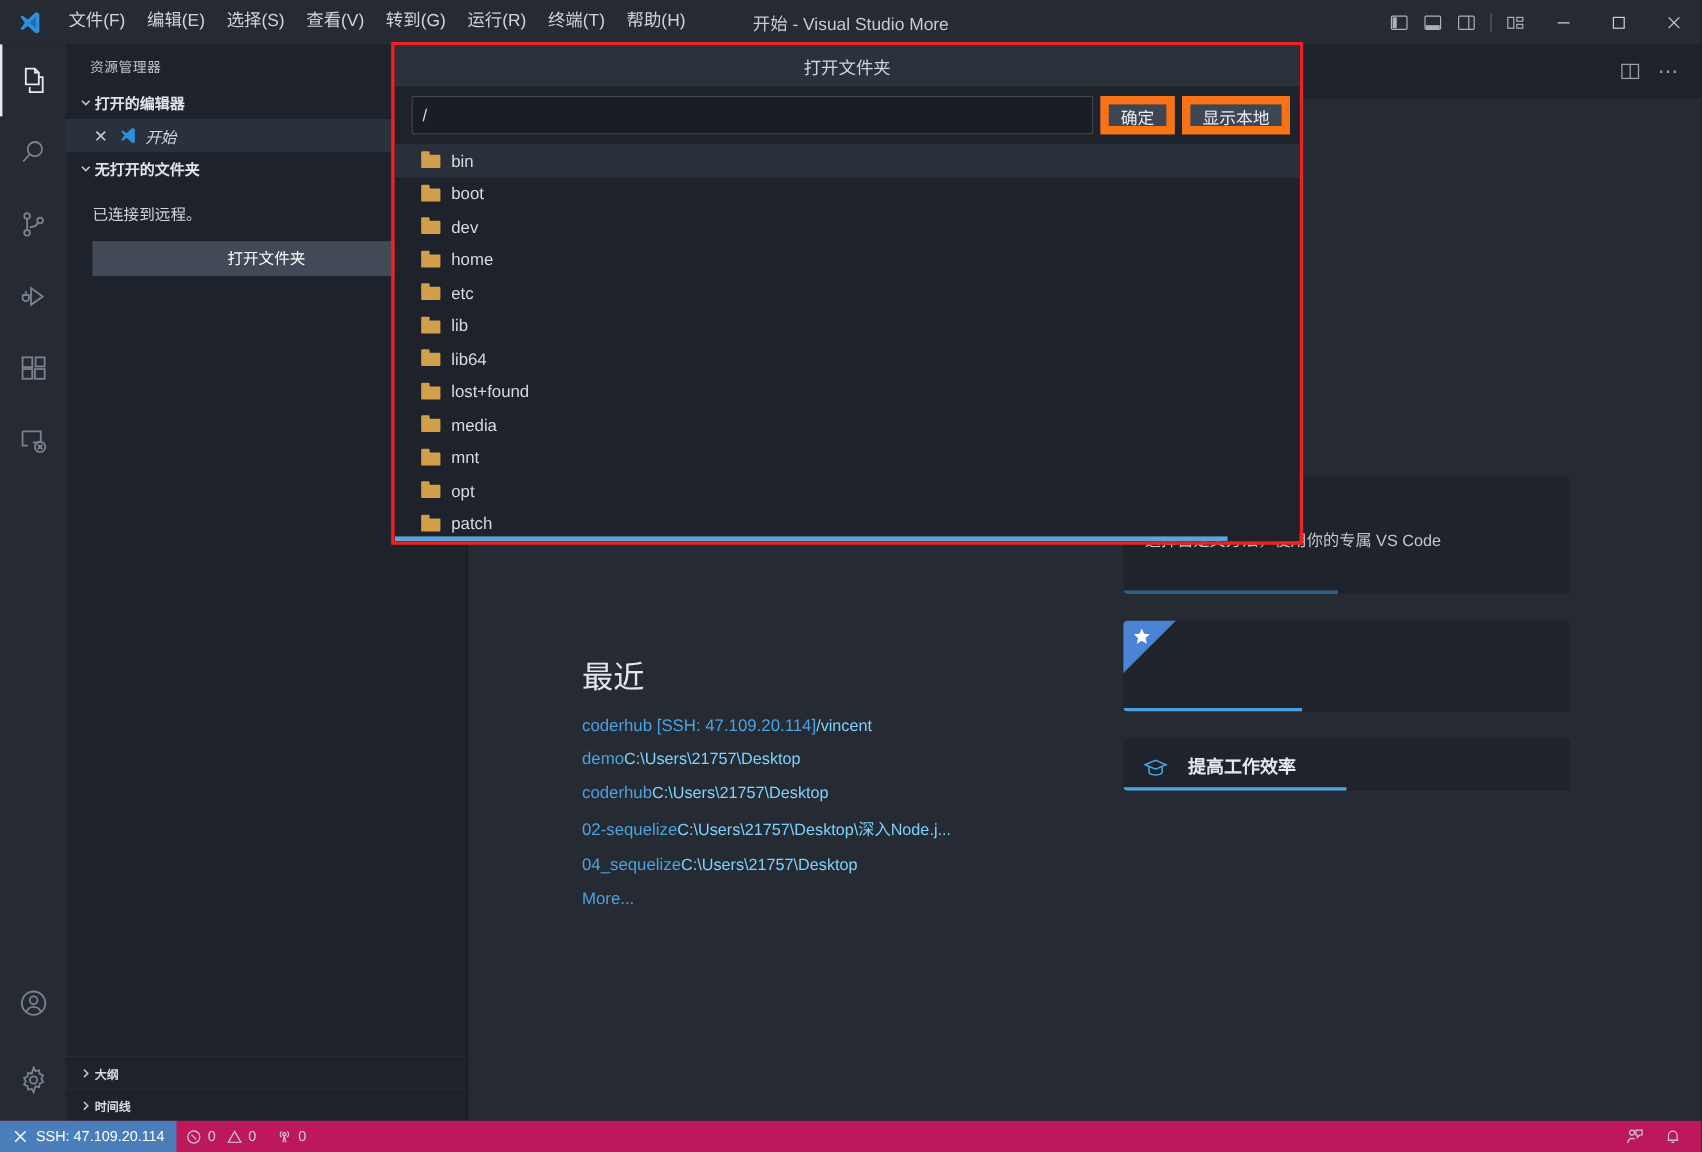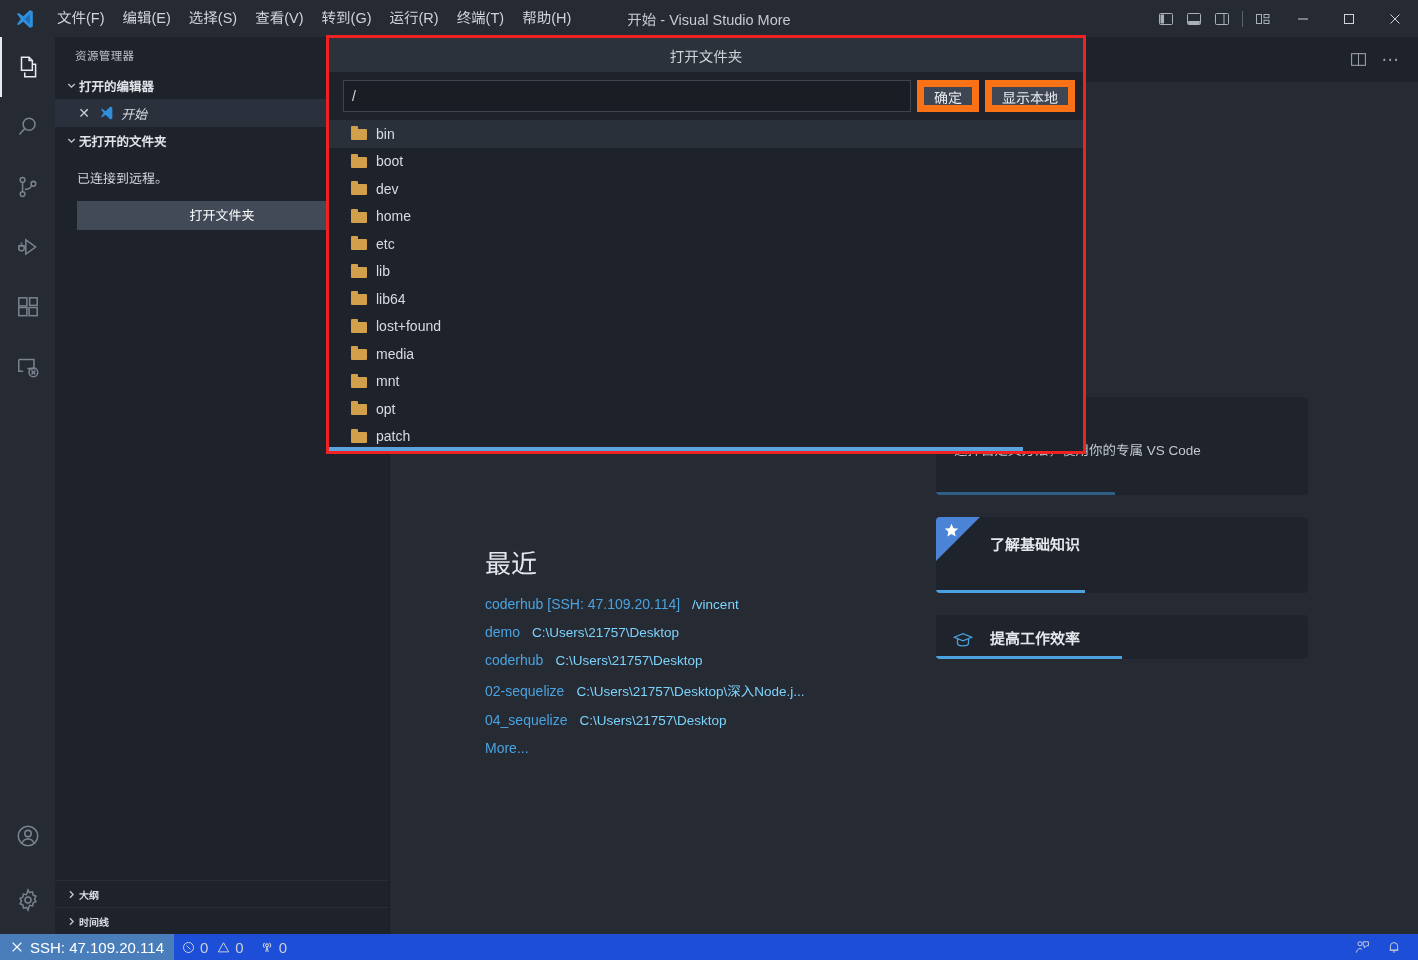--- a/index.html
+++ b/index.html
@@ -106,21 +106,21 @@
     padding-right: 14px; gap: 4px;
   }
   .tab-action {
     width: 28px; height: 28px; display: flex; align-items: center; justify-content: center;
     cursor: pointer; color: #9aa1ab;
   }
   .welcome { position: relative; height: 852px; }
 
   .recent-block { position: absolute; left: 95px; top: 461px; width: 420px; }
   .recent-title { color: #e3e6eb; font-size: 26px; font-weight: normal; margin-bottom: 16px; }
-  .recent-row { display: flex; align-items: baseline; gap: 12px; margin-bottom: 12px; font-size: 14px; white-space: nowrap; }
+  .recent-row { display: flex; align-items: baseline; margin-bottom: 12px; font-size: 14px; white-space: nowrap; }
   .recent-name { color: #4aa3e0; cursor: pointer; }
   .recent-path { color: #7dd3fc; font-size: 13.5px; }
   .more-link { color: #4aa3e0; font-size: 14px; cursor: pointer; }
 
   .cards { position: absolute; left: 546px; top: 315px; width: 372px; }
   .card {
     position: relative; background: #1e232c; border-radius: 4px;
     padding: 16px 18px 14px 18px; margin-bottom: 22px; cursor: pointer;
     overflow: hidden;
   }
@@ -143,22 +143,22 @@
   }
   .chkbox {
     width: 18px; height: 18px; border: 1px solid #6b7484; border-radius: 3px;
     background: #2b313c; display: flex; align-items: center; justify-content: center;
   }
   .chk-label { color: #dfe3e9; font-size: 15px; }
 
   
   .statusbar {
     position: absolute; left: 0; bottom: 0; width: 1418px; height: 26px;
-    background: #1d4ed8; display: flex; align-items: center;
-    color: #cbd0d7; font-size: 15px;
+    background: #be185d; display: flex; align-items: center;
+    color: #cbd0d7; font-size: 12px;
   }
   .remote-indicator {
     height: 26px; background: #4a7ebb; color: #ffffff;
     display: flex; align-items: center; gap: 6px; padding: 0 10px; cursor: pointer;
   }
   .status-item {
     height: 26px; display: flex; align-items: center; gap: 5px; padding: 0 8px; cursor: pointer;
   }
   .status-right { margin-left: auto; display: flex; align-items: center; padding-right: 8px; }
 
@@ -446,21 +446,20 @@
           <div class="card-progress dim" style="width:48%;"></div>
         </div>
 
         <div class="card has-corner" style="height:76px;">
           <div class="card-corner"></div>
           <div class="card-corner-icon">
             <svg width="17" height="17" viewBox="0 0 24 24" fill="#ffffff">
                 <path d="M12 2.5l2.7 6.2 6.8.6-5.1 4.4 1.5 6.6L12 16.9 6.1 20.3l1.5-6.6L2.5 9.3l6.8-.6z"></path>
               </svg>
           </div>
-          <div class="card-title">了解基础知识</div>
           <div class="card-progress" style="width:40%;"></div>
         </div>
 
         <div class="card has-inline" style="height:44px; padding-top:12px;">
           <div class="card-inline-icon">
             <svg width="22" height="22" viewBox="0 0 24 24" fill="none" stroke="#4aa3e0" stroke-width="1.4">
               <path d="M2.5 9 12 5l9.5 4L12 13z"></path>
                 <path d="M6 11v4.5c0 1.6 2.7 2.8 6 2.8s6-1.2 6-2.8V11"></path>
             </svg>
           </div>

